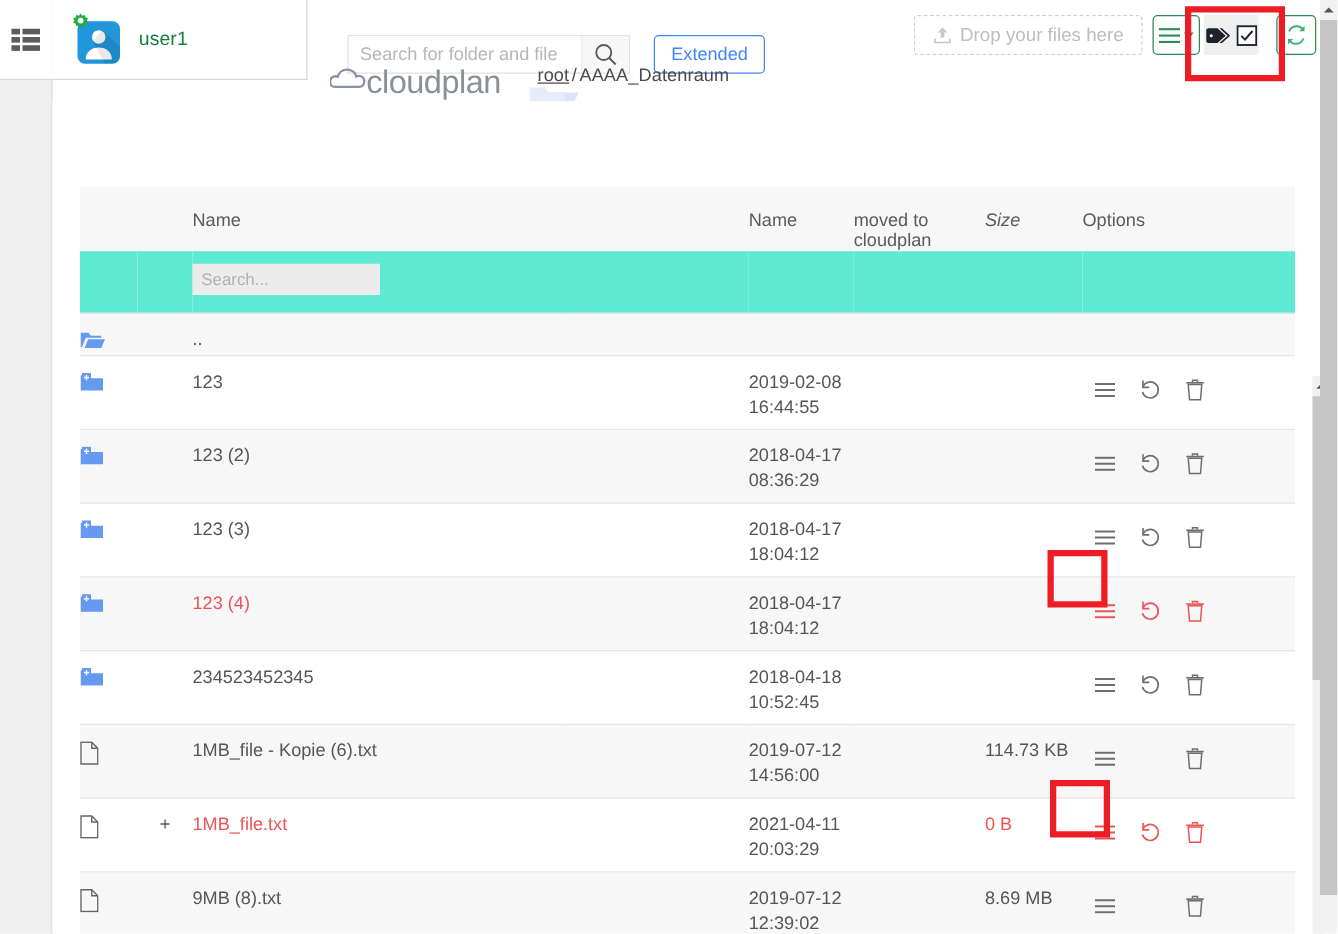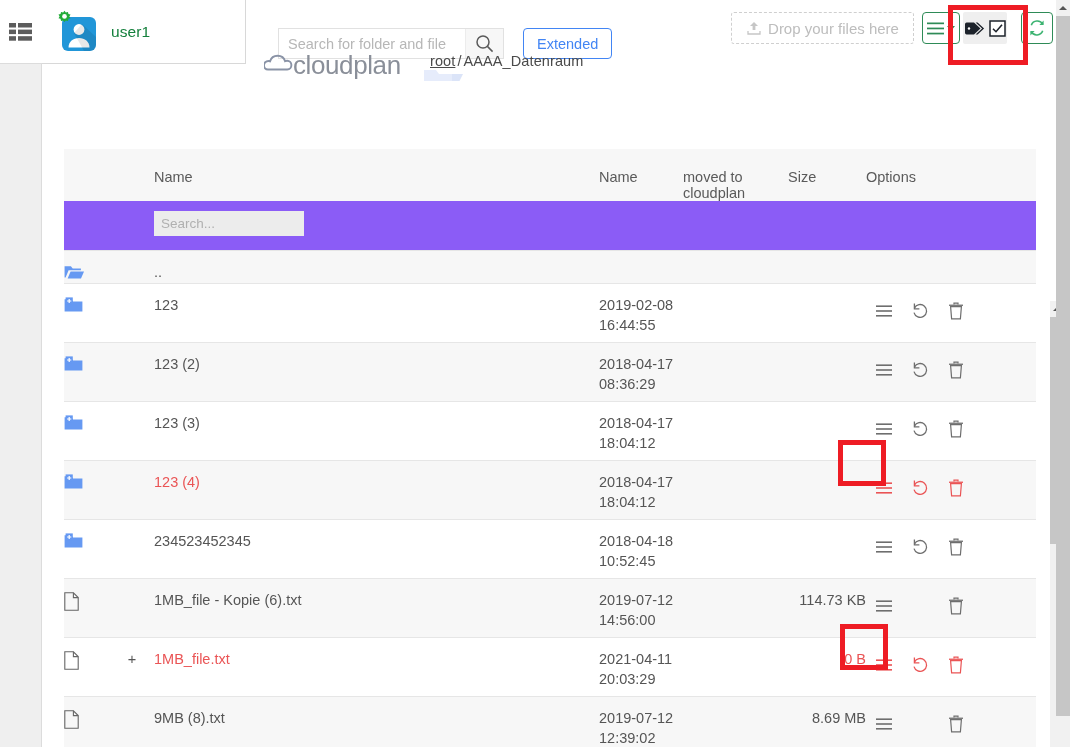--- a/index.html
+++ b/index.html
@@ -117,37 +117,37 @@
     text-align: left; vertical-align: top; padding: 20px 0 0 0; border: 0;
   }
   .c-icon  { width: 46px; }
   .c-plus  { width: 44px; }
   .c-name  { width: 295px; }
   .c-pad   { width: 150px; }
   .c-date  { width: 84px; }
   .c-ver   { width: 105px; }
   .c-size  { width: 78px; }
   .c-opt   { width: 170px; }
-  th.c-size { text-align: right; padding-right: 5px; }
-  .srch-row td { background: #8b5cf6; padding: 10px 0 14px 0; }
+  th.c-size { text-align: right; padding-right: 5px; font-style: italic; }
+  .srch-row td { background: #5eead4; padding: 10px 0 14px 0; }
   .mini-search {
     width: 150px; height: 25px; border: 0; outline: 0; background: #ececec;
     font-family: "Liberation Sans", sans-serif; font-size: 13.5px; color: #555; padding: 0 7px;
   }
   .mini-search::placeholder { color: #b0b0b0; }
 
   table.files tbody td {
     font-size: 14.5px; color: #555; vertical-align: top;
     padding: 13px 0 0 0; border-top: 1px solid #e6e6e6;
   }
   tr.r-alt td { background: #f7f7f7; }
   tr.r-up td { padding-top: 11px; padding-bottom: 11px; }
   tr.r-item td { height: 59px; }
   td.c-name   { color: #555; }
-  td.c-size   { text-align: right; padding-right: 5px; white-space: nowrap; }
+  td.c-size   { text-align: left; padding-right: 5px; white-space: nowrap; }
   td.c-plus   { text-align: center; }
   td.c-icon   { padding-left: 16px; }
   .date-l2 { display: block; margin-top: 4px; }
   tr.flagged td, tr.flagged td.c-name, tr.flagged td.c-size { color: #ea5455; }
 
   .opt-cell { display: flex; align-items: flex-start; gap: 0; padding-top: 1px; }
   .opt-btn { width: 36px; height: 26px; display: flex; align-items: center; justify-content: center; cursor: pointer; }
   .opt-spacer { width: 36px; height: 26px; }
   .op-menu-1 { margin-left: 0px; }
 

